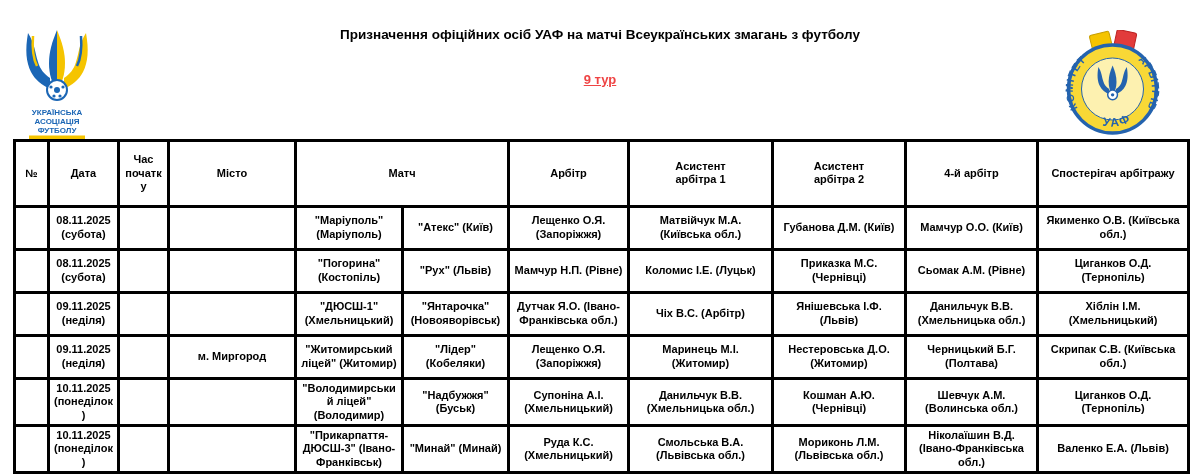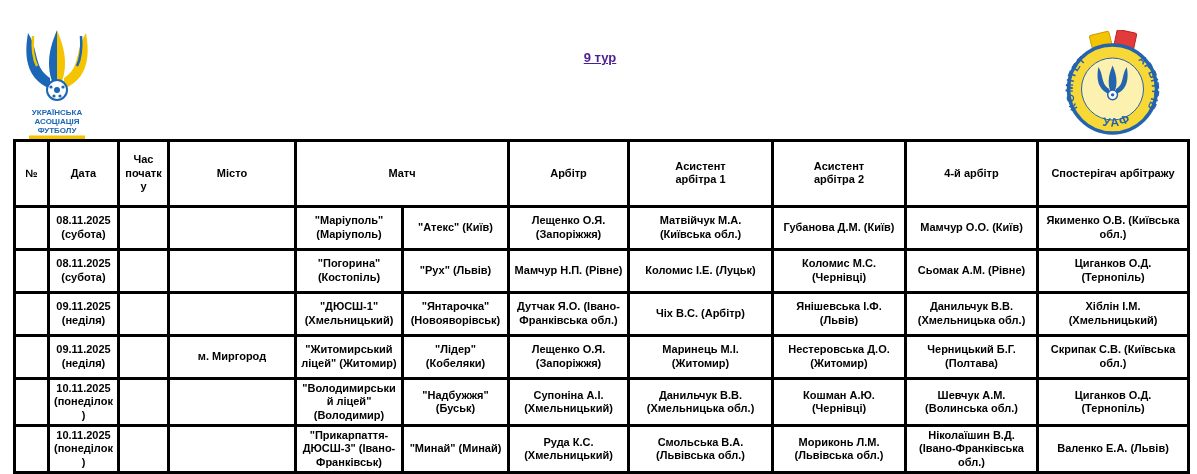--- a/index.html
+++ b/index.html
@@ -2,21 +2,21 @@
 <html><head>
 <meta charset="utf-8">
 <style>
   html,body { margin:0; padding:0; }
   body {
     width:1197px; height:474px; background:#ffffff; position:relative;
     font-family:"Liberation Sans", sans-serif; overflow:hidden;
   }
   .titles { position:absolute; top:24px; left:130px; width:940px; text-align:center; }
   .title-line { font-weight:bold; font-size:13.5px; color:#000; line-height:1.6; letter-spacing:0; }
-  .round { margin-top:26px; font-weight:bold; font-size:13px; color:#4c1d95; text-decoration:underline; }
+  .round { margin-top:26px; font-weight:bold; font-size:13px; color:#ef4444; text-decoration:underline; }
 
   
   .logo-left  { position:absolute; left:16px;  top:27px;  width:82px;  height:112px; }
   .logo-right { position:absolute; left:1054px; top:30px; width:118px; height:106px; }
 
   
   table.assign {
     position:absolute; left:13px; top:139px; width:1174px;
     border-collapse:collapse; table-layout:fixed;
   }
@@ -48,20 +48,21 @@
   td.c-home { border-right-width:2px; }
   td.c-away { border-left-width:2px; }
 
   .stub { position:absolute; width:3px; height:14px; background:#000; top:460px; }
   .stub1 { left:13px; } .stub2 { left:47px; }
 </style>
 </head>
 <body>
 
 <div class="titles">
+  <div class="title-line">Призначення офіційних осіб УАФ на матчі Всеукраїнських змагань з футболу</div>
   <div class="round">9 тур</div>
 </div>
 
 <div class="logo-left">
   <svg width="82" height="112" viewBox="0 0 82 112">
     <path d="M12,6 c-3,17 -2,29 3,39 c4,8 11,13 19,17 l0,-11 c-6,-4 -10,-9 -12,-16 c-3,-9 -3,-18 -10,-29 z" fill="#1B66B5"></path>
     <path d="M70,6 c3,17 2,29 -3,39 c-4,8 -11,13 -19,17 l0,-11 c6,-4 10,-9 12,-16 c3,-9 3,-18 10,-29 z" fill="#F5C400"></path>
     <path d="M41,3 c-5,12 -8,22 -8,33 0,12 3,20 8,27 z" fill="#1B66B5"></path>
     <path d="M41,3 c5,12 8,22 8,33 0,12 -3,20 -8,27 z" fill="#F5C400"></path>
     <path d="M17,9 c-1,13 0,22 4,30" stroke="#F5C400" stroke-width="2.5" fill="none"></path>
@@ -167,21 +168,21 @@
     <td class="c-date">
       <div>08.11.2025</div>
       <div>(субота)</div>
     </td>
     <td class="c-time"></td>
     <td class="c-city"></td>
     <td class="c-team c-home">"Погорина" (Костопіль)</td>
     <td class="c-team c-away">"Рух" (Львів)</td>
     <td class="c-ref">Мамчур Н.П. (Рівне)</td>
     <td class="c-ref">Коломис І.Е. (Луцьк)</td>
-    <td class="c-ref">Коломис М.С. (Чернівці)</td>
+    <td class="c-ref">Приказка М.С. (Чернівці)</td>
     <td class="c-ref">Сьомак А.М. (Рівне)</td>
     <td class="c-obs">Циганков О.Д. (Тернопіль)</td>
   </tr>
 
   <tr class="datarow">
     <td></td>
     <td class="c-date">
       <div>09.11.2025</div>
       <div>(неділя)</div>
     </td>

